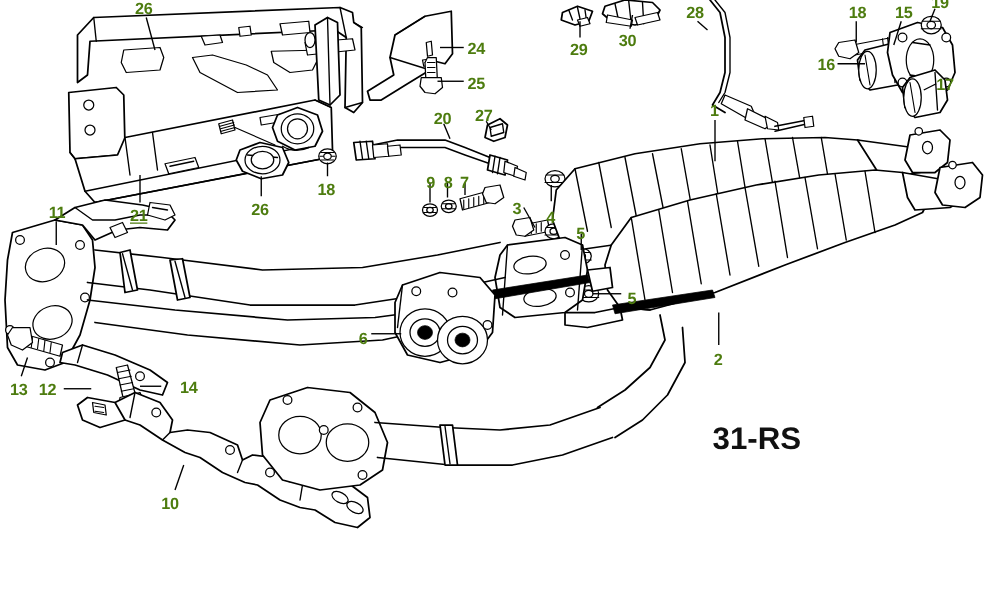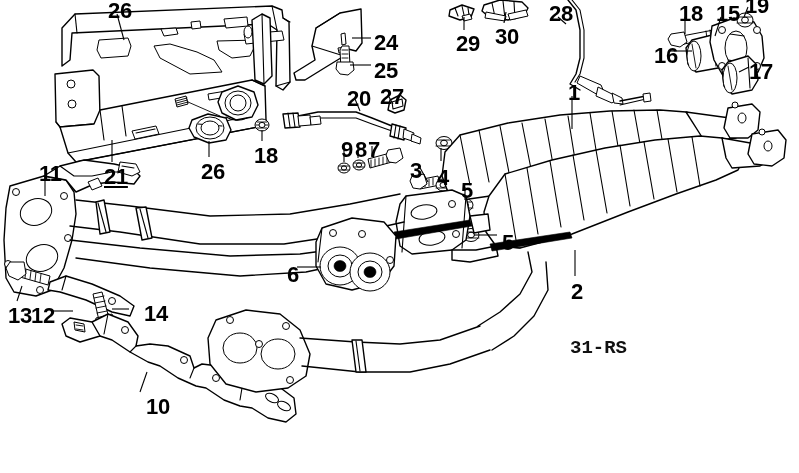--- a/index.html
+++ b/index.html
@@ -9,31 +9,31 @@
     position:relative;
     width:799px;height:473px;
     background:#ffffff;
     overflow:hidden;
   }
   #art{position:absolute;left:0;top:0;width:799px;height:473px;}
   .callout{
     position:absolute;
     font-family:"Liberation Sans",sans-serif;
     font-weight:bold;
-    font-size:22px;
-    color:#000000;
+    font-size:13px;
+    color:#4d7c0f;
     line-height:1;
     white-space:nowrap;
     letter-spacing:-0.3px;
   }
   .sheetcode{
     position:absolute;
-    font-family:Liberation Mono, monospace;
+    font-family:Liberation Sans, sans-serif;
     font-weight:bold;
-    font-size:19px;
+    font-size:25px;
     color:#111111;
     letter-spacing:0px;
     white-space:nowrap;
   }
 </style>
 </head>
 <body>
 
 <div id="sheet">
 
@@ -446,21 +446,21 @@
       <div class="callout" style="left: 568px; top: 82px;">1</div>
       <div class="callout" style="left: 571px; top: 281px;">2</div>
       <div class="callout" style="left: 410px; top: 160px;">3</div>
       <div class="callout" style="left: 437px; top: 167px;">4</div>
       <div class="callout" style="left: 461px; top: 180px;">5</div>
       <div class="callout" style="left: 502px; top: 232px;">5</div>
       <div class="callout" style="left: 287px; top: 264px;">6</div>
       <div class="callout" style="left: 368px; top: 139px;">7</div>
       <div class="callout" style="left: 355px; top: 139px;">8</div>
       <div class="callout" style="left: 341px; top: 139px;">9</div>
-      <div class="callout" style="left: 146px; top: 396px;">10</div>
+      <div class="callout" style="left: 129px; top: 396px;">10</div>
       <div class="callout" style="left: 39px; top: 163px;">11</div>
       <div class="callout" style="left: 31px; top: 305px;">12</div>
       <div class="callout" style="left: 8px; top: 305px;">13</div>
       <div class="callout" style="left: 132px; top: 303px; padding-left: 12px;">14</div>
       <div class="callout" style="left: 716px; top: 3px;">15</div>
       <div class="callout" style="left: 654px; top: 45px;">16</div>
       <div class="callout" style="left: 749px; top: 61px;">17</div>
       <div class="callout" style="left: 679px; top: 3px;">18</div>
       <div class="callout" style="left: 745px; top: -5px;">19</div>
       <div class="callout" style="left: 347px; top: 88px;">20</div>

